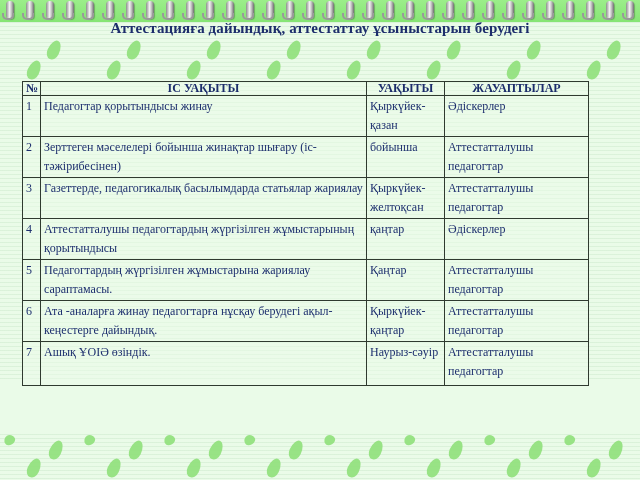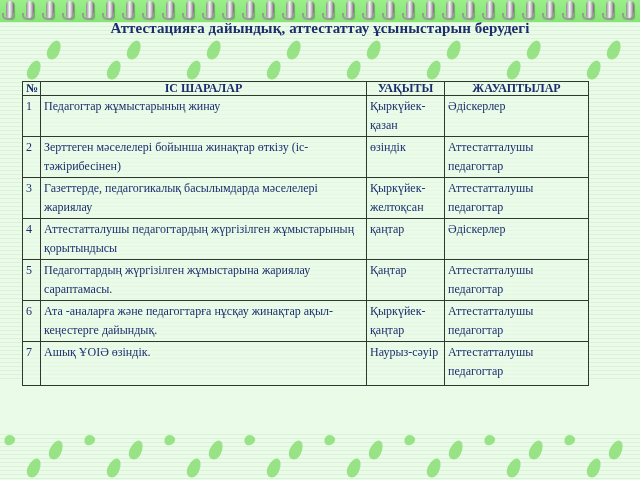--- a/index.html
+++ b/index.html
@@ -156,59 +156,59 @@
 <table class="plan">
   <colgroup>
     <col class="c-num">
       <col class="c-act">
       <col class="c-time">
       <col class="c-resp">
   </colgroup>
   <thead>
     <tr>
       <th class="num">№</th>
-      <th>ІС ШАРАЛАР</th>
+      <th>ІС УАҚЫТЫ</th>
       <th>УАҚЫТЫ</th>
       <th>ЖАУАПТЫЛАР</th>
     </tr>
   </thead>
   <tbody>
     <tr style="height:38px">
       <td class="num">1</td>
-      <td> Педагогтар жұмыстарының жинау</td>
+      <td> Педагогтар қорытындысы жинау</td>
       <td>Қыркүйек-қазан</td>
       <td> Әдіскерлер</td>
     </tr>
     <tr style="height:35px">
       <td class="num">2</td>
-      <td> Зерттеген мәселелері бойынша жинақтар өткізу (іс-тәжірибесінен)</td>
-      <td> өзіндік</td>
+      <td> Зерттеген мәселелері бойынша жинақтар шығару (іс-тәжірибесінен)</td>
+      <td> бойынша</td>
       <td> Аттестатталушы педагогтар</td>
     </tr>
     <tr style="height:38px">
       <td class="num">3</td>
-      <td> Газеттерде, педагогикалық басылымдарда мәселелері жариялау</td>
+      <td> Газеттерде, педагогикалық басылымдарда статьялар жариялау</td>
       <td>Қыркүйек-желтоқсан</td>
       <td> Аттестатталушы педагогтар</td>
     </tr>
     <tr style="height:40px">
       <td class="num">4</td>
       <td> Аттестатталушы педагогтардың жүргізілген жұмыстарының қорытындысы</td>
       <td> қаңтар</td>
       <td> Әдіскерлер</td>
     </tr>
     <tr style="height:39px">
       <td class="num">5</td>
       <td>Педагогтардың жүргізілген жұмыстарына жариялау сараптамасы.</td>
       <td>Қаңтар</td>
       <td> Аттестатталушы педагогтар</td>
     </tr>
     <tr style="height:37px">
       <td class="num">6</td>
-      <td>Ата -аналарға және педагогтарға нұсқау жинақтар ақыл-кеңестерге дайындық.</td>
+      <td>Ата -аналарға жинау педагогтарға нұсқау берудегі ақыл-кеңестерге дайындық.</td>
       <td>Қыркүйек-қаңтар</td>
       <td> Аттестатталушы педагогтар</td>
     </tr>
     <tr style="height:44px">
       <td class="num">7</td>
       <td>Ашық ҰОІӘ өзіндік.</td>
       <td>Наурыз-сәуір</td>
       <td> Аттестатталушы педагогтар</td>
     </tr>
   </tbody>

